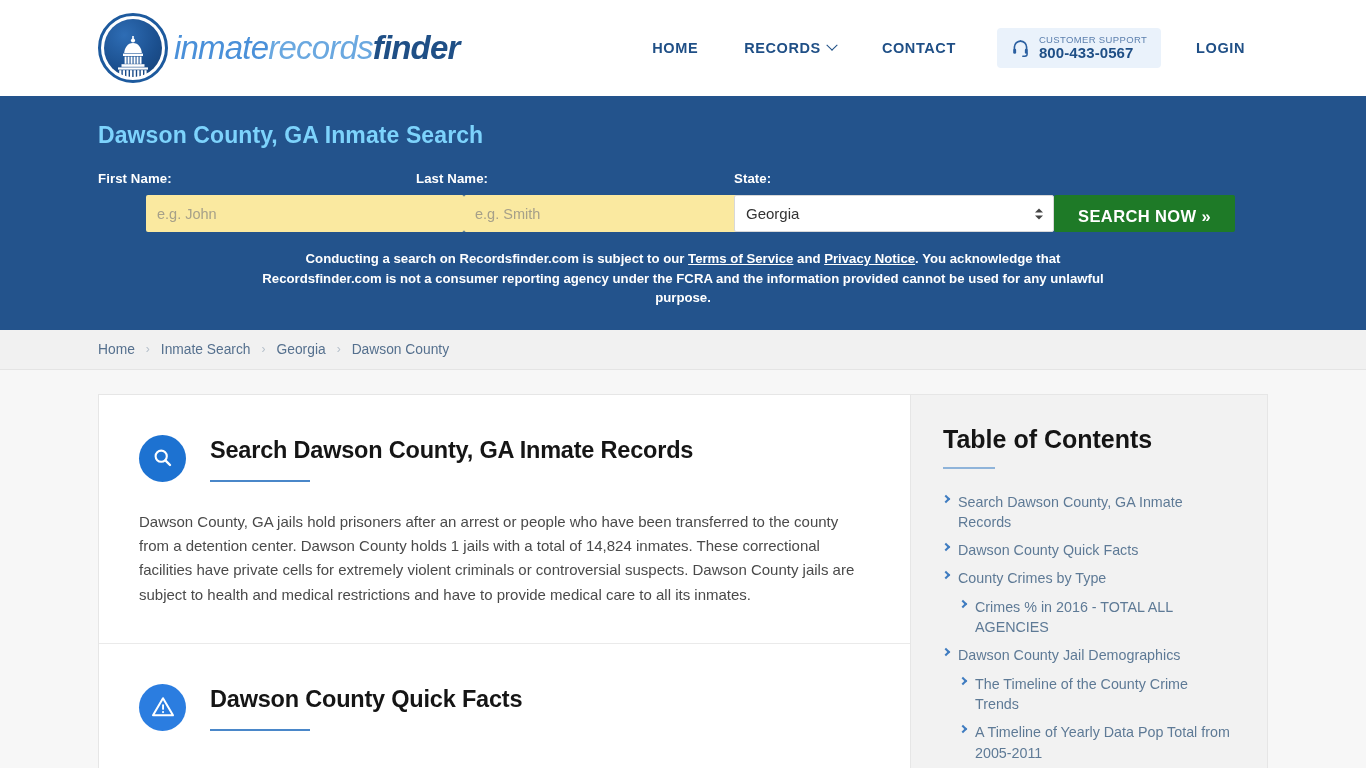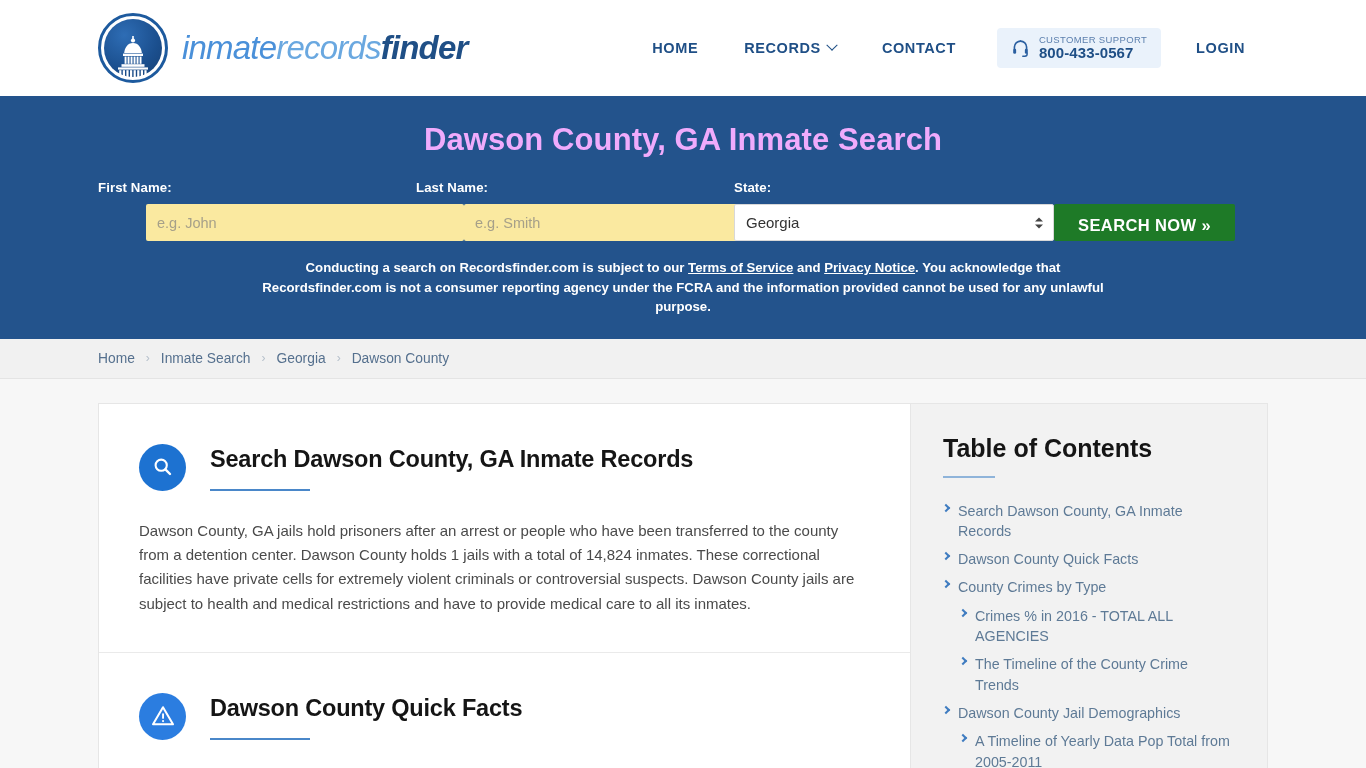--- a/index.html
+++ b/index.html
@@ -17,21 +17,21 @@
     height: 96px;
     background: #ffffff;
     display: flex;
     align-items: center;
     padding: 0 98px;
     position: relative;
   }
   .logo-wrap {
     display: flex;
     align-items: center;
-    gap: 14px;
+    gap: 6px;
     text-decoration: none;
   }
   .logo-emblem {
     width: 70px;
     height: 70px;
     flex: 0 0 70px;
     border-radius: 50%;
     background: #ffffff;
     border: 3px solid #1d5a9e;
     display: flex;
@@ -108,23 +108,22 @@
     font-weight: 700;
     letter-spacing: 0.1px;
   }
 
   
   .hero {
     background: #23538c;
     padding: 26px 98px 22px 98px;
   }
   .hero-title {
-    text-align: center;
-    color: #f0abfc;
-    font-size: 31px;
+    color: #7dd3fc;
+    font-size: 23px;
     font-weight: 700;
     letter-spacing: 0.1px;
     margin-bottom: 22px;
   }
   .search-row {
     display: flex;
     align-items: flex-end;
   }
   .field { display: flex; flex-direction: column; }
   .field.fname { width: 318px; }
@@ -500,27 +499,27 @@
         <a class="toc-link" href="#">Dawson County Quick Facts</a>
       </li>
       <li class="toc-item">
         <span class="toc-chevron"></span>
         <a class="toc-link" href="#">County Crimes by Type</a>
       </li>
       <li class="toc-item sub">
         <span class="toc-chevron"></span>
         <a class="toc-link" href="#">Crimes % in 2016 - TOTAL ALL AGENCIES</a>
       </li>
+      <li class="toc-item">
+        <span class="toc-chevron"></span>
+        <a class="toc-link" href="#">Dawson County Jail Demographics</a>
+      </li>
       <li class="toc-item sub">
         <span class="toc-chevron"></span>
         <a class="toc-link" href="#">The Timeline of the County Crime Trends</a>
-      </li>
-      <li class="toc-item">
-        <span class="toc-chevron"></span>
-        <a class="toc-link" href="#">Dawson County Jail Demographics</a>
       </li>
       <li class="toc-item sub">
         <span class="toc-chevron"></span>
         <a class="toc-link" href="#">A Timeline of Yearly Data Pop Total from 2005-2011</a>
       </li>
     </ul>
   </aside>
 
 </div>
 

